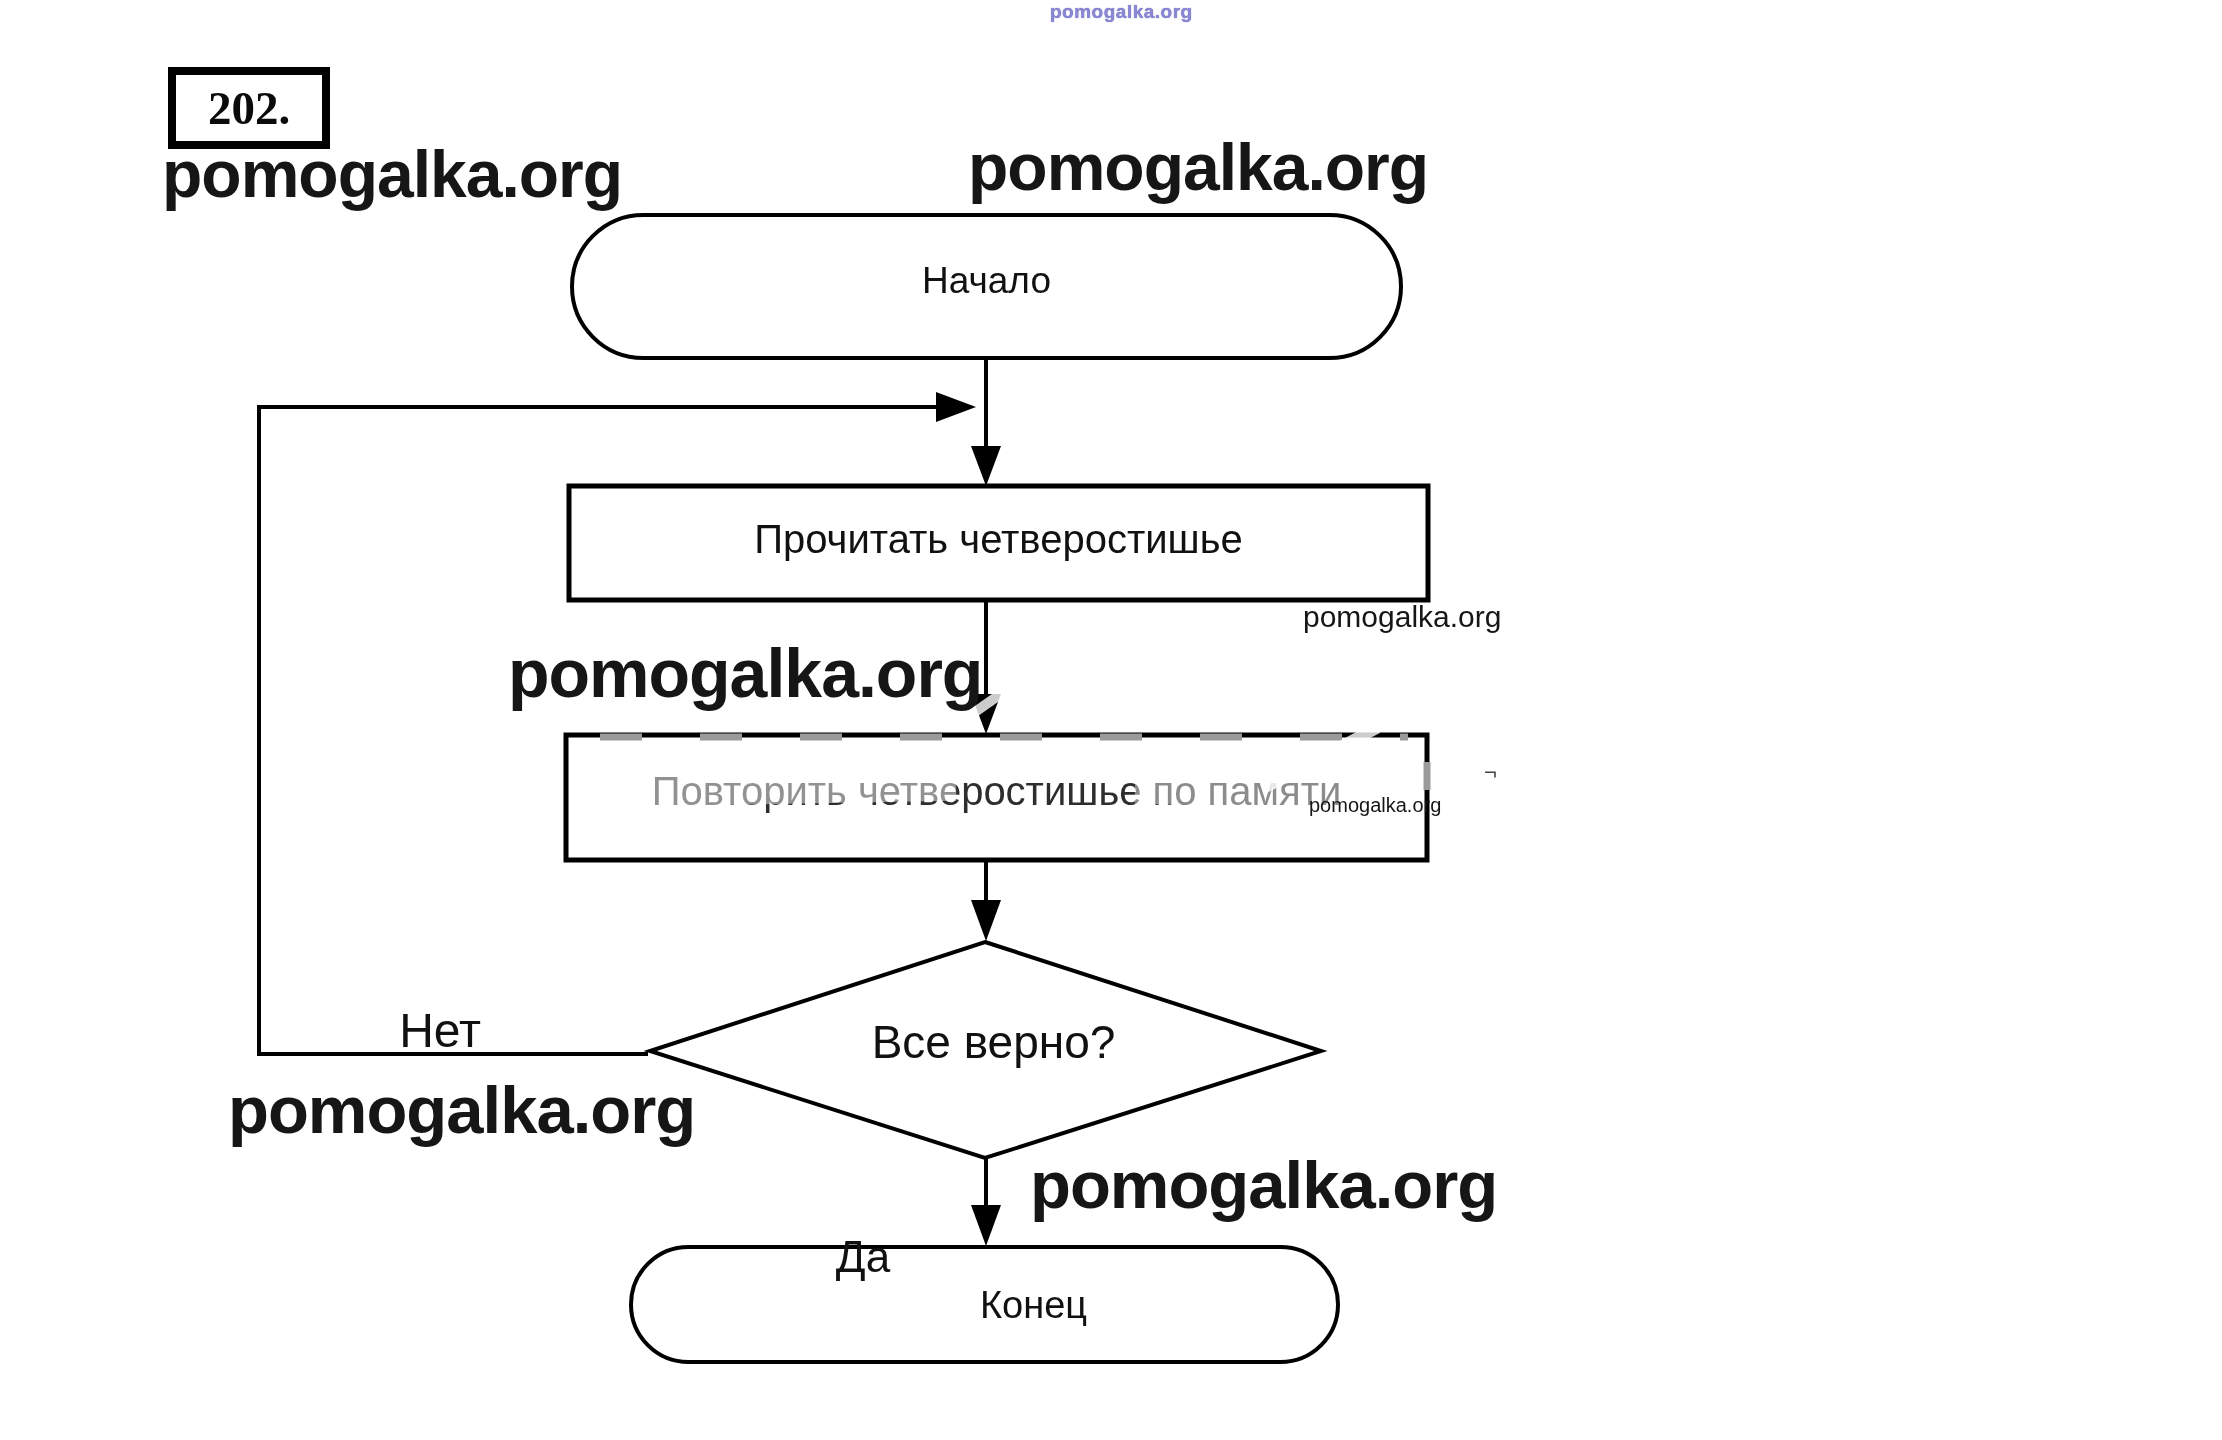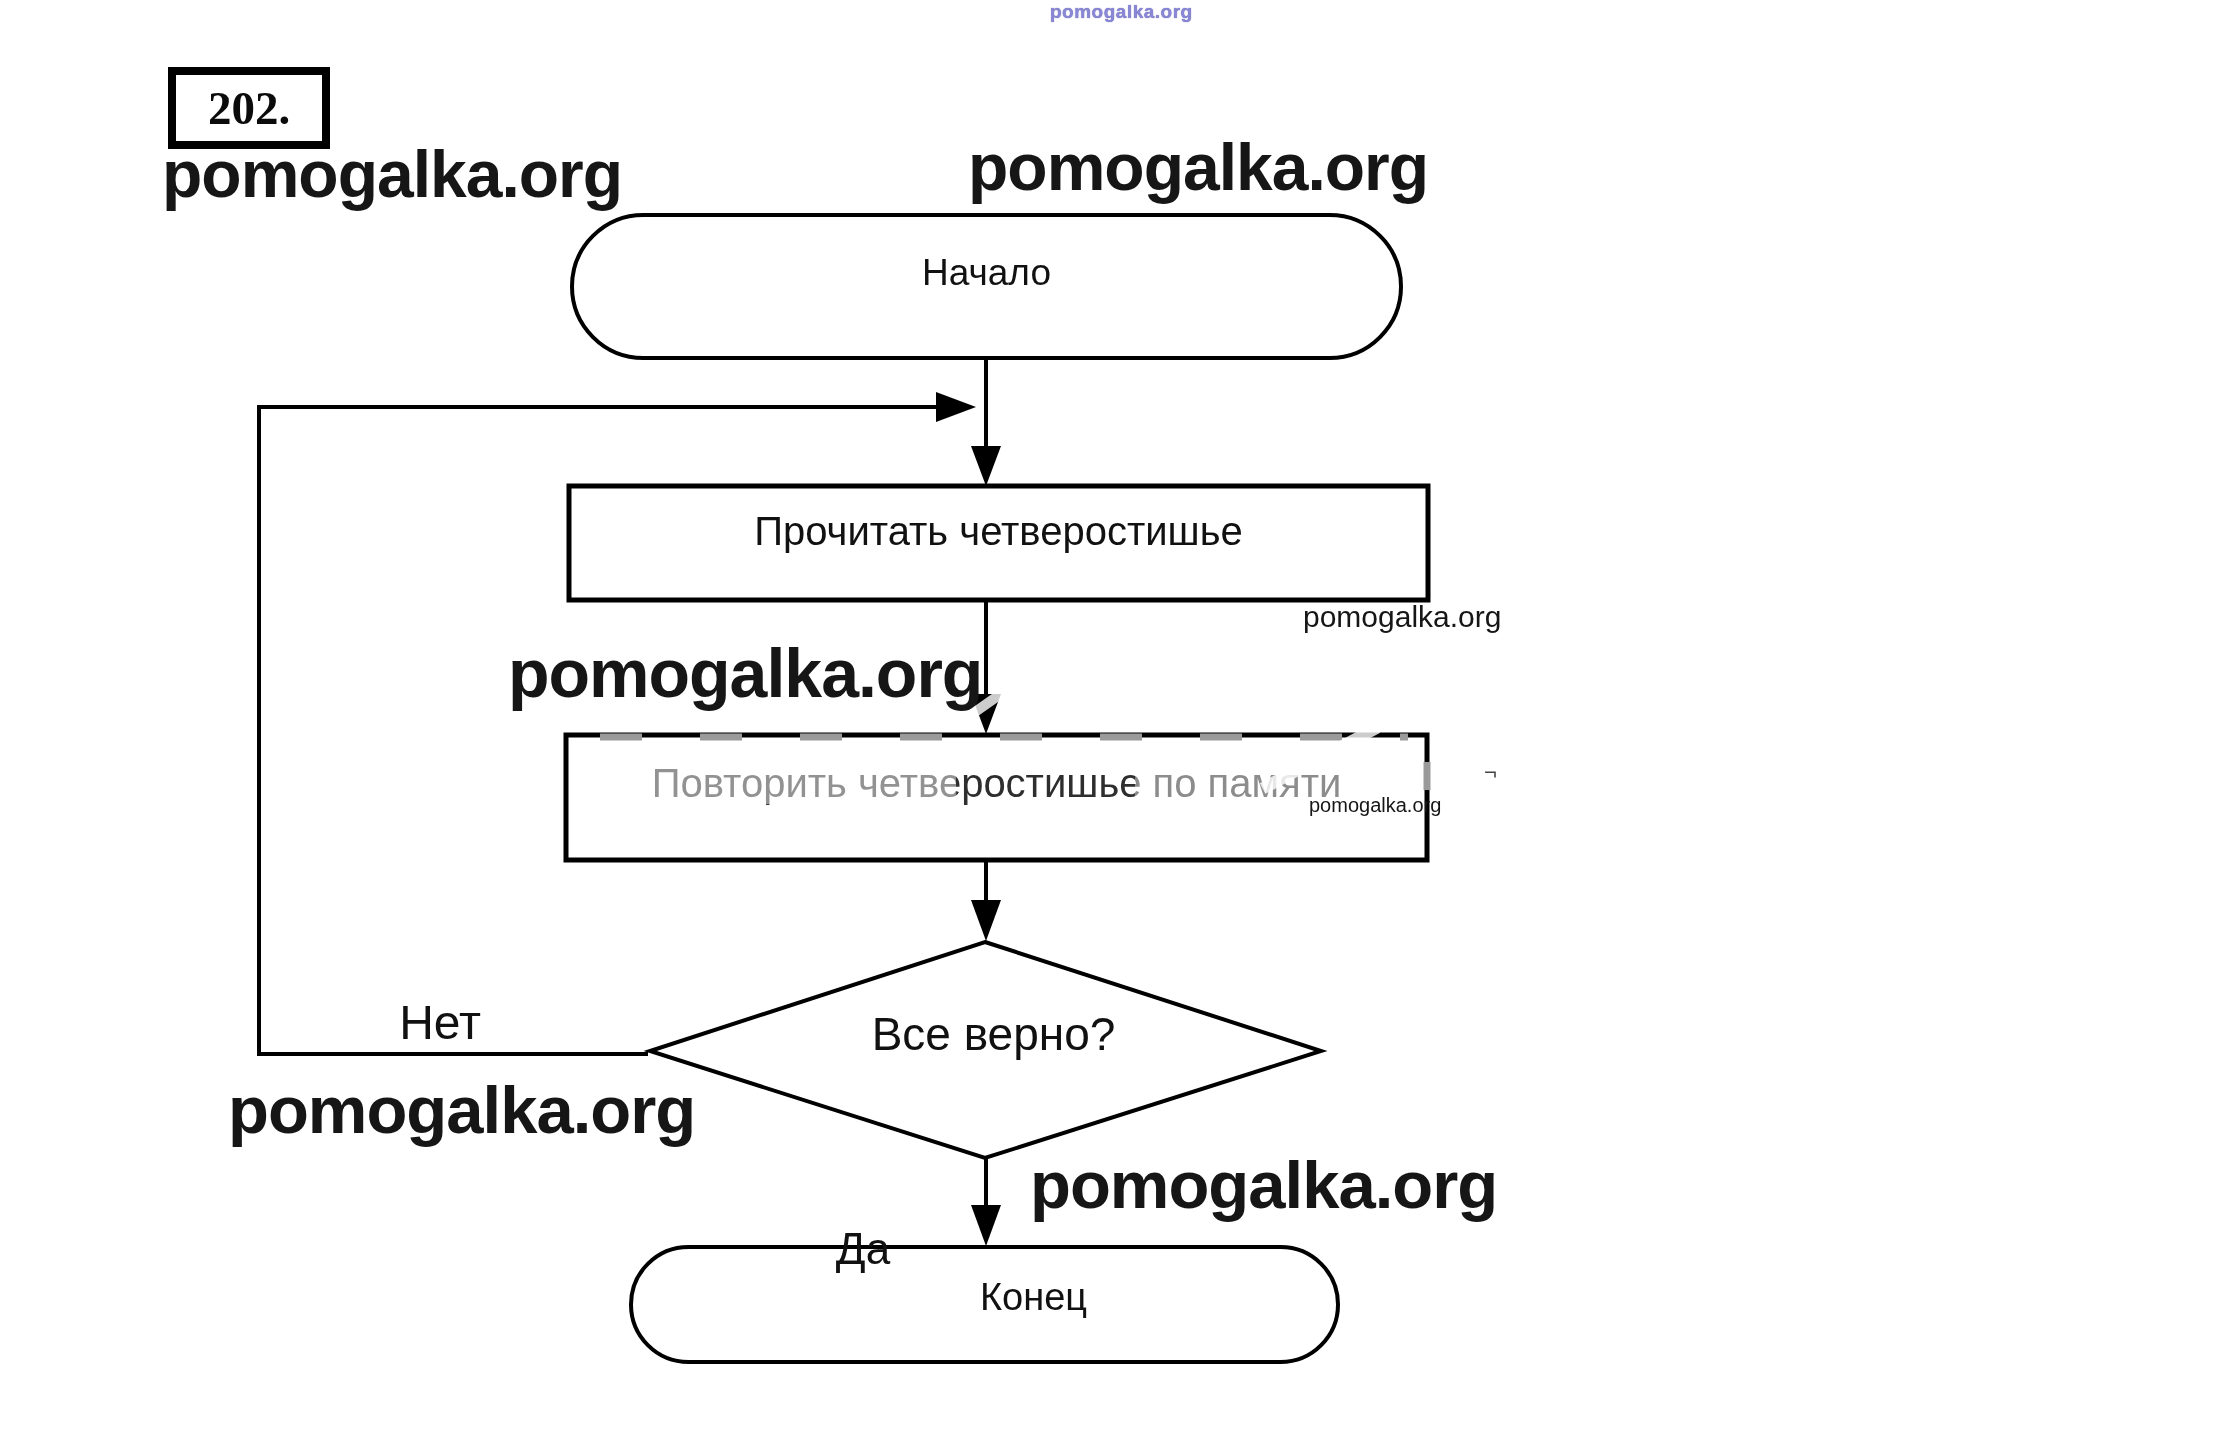--- a/index.html
+++ b/index.html
@@ -1,20 +1,20 @@
 <!DOCTYPE html>
 <html><head>
 <meta charset="utf-8">
 <style>
   html,body{margin:0;padding:0;background:#ffffff;}
   .canvas{position:relative;width:2222px;height:1440px;background:#ffffff;overflow:hidden;
           font-family:"Liberation Sans",sans-serif;}
   .layer{position:absolute;left:0;top:0;}
   .lbl{position:absolute;text-align:center;color:#111;line-height:1.15;z-index:3;
-       font-family:"Liberation Sans",sans-serif;}
+       font-family:"Liberation Sans",sans-serif;margin-top:8px;}
   .node-lbl{letter-spacing:0px;}
   .wm{position:absolute;font-weight:700;color:#161616;z-index:4;white-space:nowrap;
       font-family:"Liberation Sans",sans-serif;letter-spacing:-1px;}
   .wm-small{font-weight:400;letter-spacing:0;}
   .wm-tiny{position:absolute;left:1050px;top:1px;font-size:19px;font-weight:700;
            color:#8a88d4;text-shadow:0 0 1px #4a48a8;letter-spacing:0.5px;z-index:4;}
   .task-box{position:absolute;left:168px;top:67px;width:146px;height:66px;border:8px solid #000000;
             display:flex;align-items:center;justify-content:center;z-index:4;background:#fff;}
   .task-box span{font-family:"Liberation Serif",serif;font-weight:700;font-size:47px;color:#0b0b0b;}
   .streak{position:absolute;z-index:5;pointer-events:none;}

